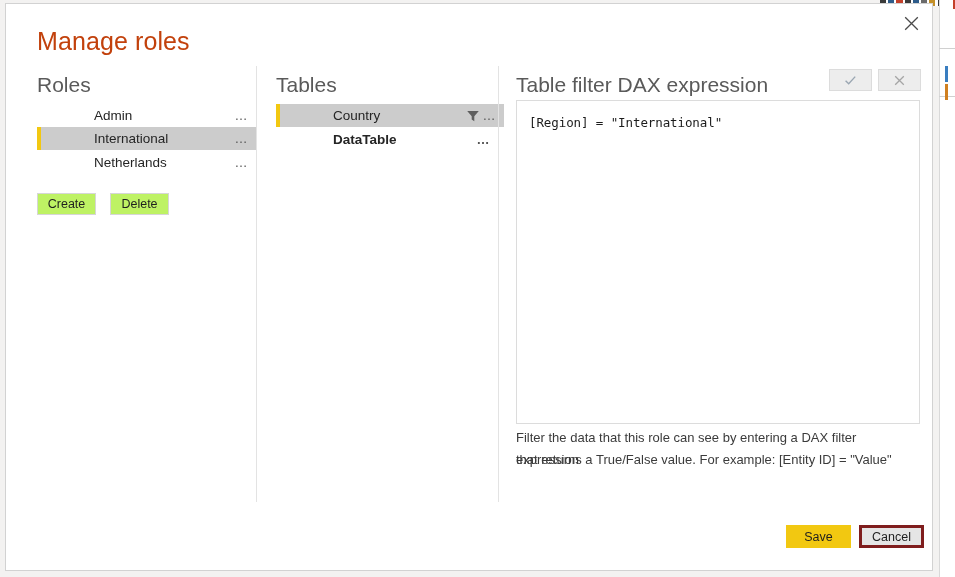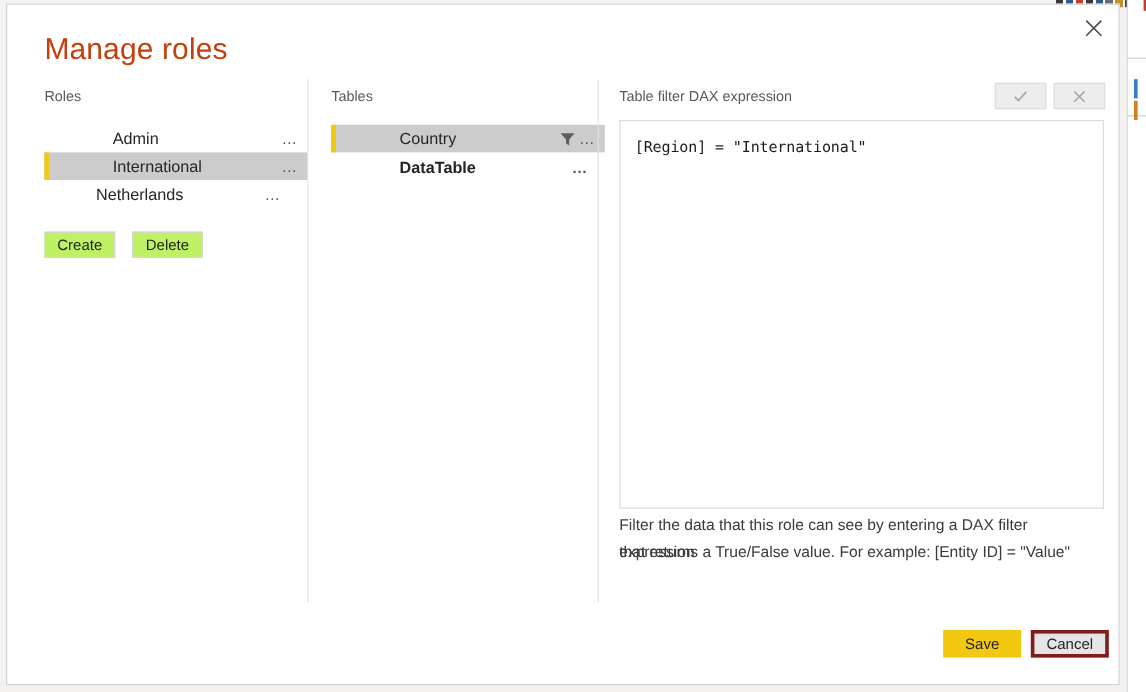--- a/index.html
+++ b/index.html
@@ -93,21 +93,21 @@
     left: 31px;
     top: 23px;
     font-size: 25px;
     font-weight: 400;
     color: #c2410c;
     letter-spacing: 0.1px;
   }
 
   .column-heading {
     position: absolute;
-    font-size: 12px;
+    font-size: 21px;
     font-weight: 400;
     color: #5a5a5a;
   }
 
   
   .pane-divider {
     position: absolute;
     top: 62px;
     width: 1px;
     height: 436px;
@@ -262,21 +262,21 @@
     <span class="row-label">Admin</span>
     <span class="row-ellipsis">…</span>
   </div>
 
   <div class="list-row selected" style="left:31px;top:123px;width:219px;">
     <span class="accent-bar"></span>
     <span class="row-label">International</span>
     <span class="row-ellipsis">…</span>
   </div>
 
-  <div class="list-row" style="left:17px;top:147px;width:219px;">
+  <div class="list-row" style="left:31px;top:147px;width:219px;">
     <span class="accent-bar"></span>
     <span class="row-label">Netherlands</span>
     <span class="row-ellipsis">…</span>
   </div>
 
   <button class="push-button" style="left:31px;top:189px;width:59px;">Create</button>
   <button class="push-button" style="left:104px;top:189px;width:59px;">Delete</button>
 
   <div class="pane-divider" style="left:250px;"></div>
 

